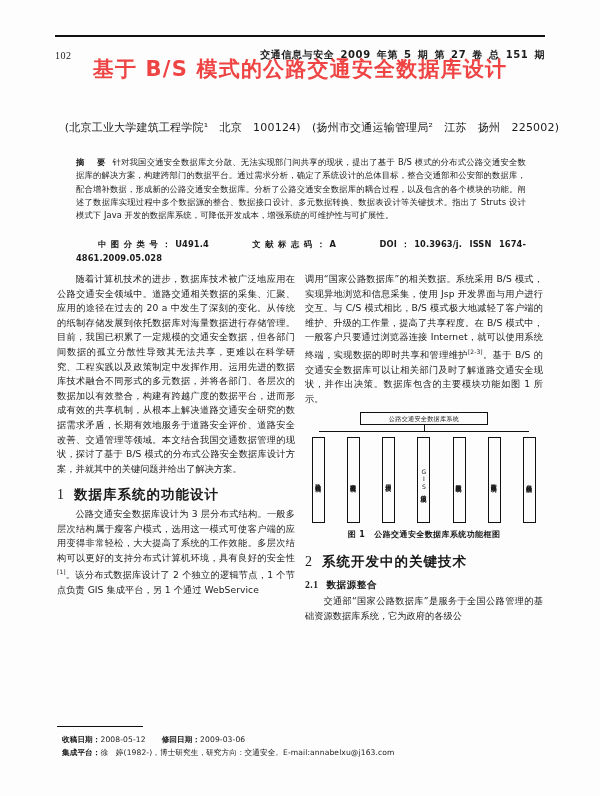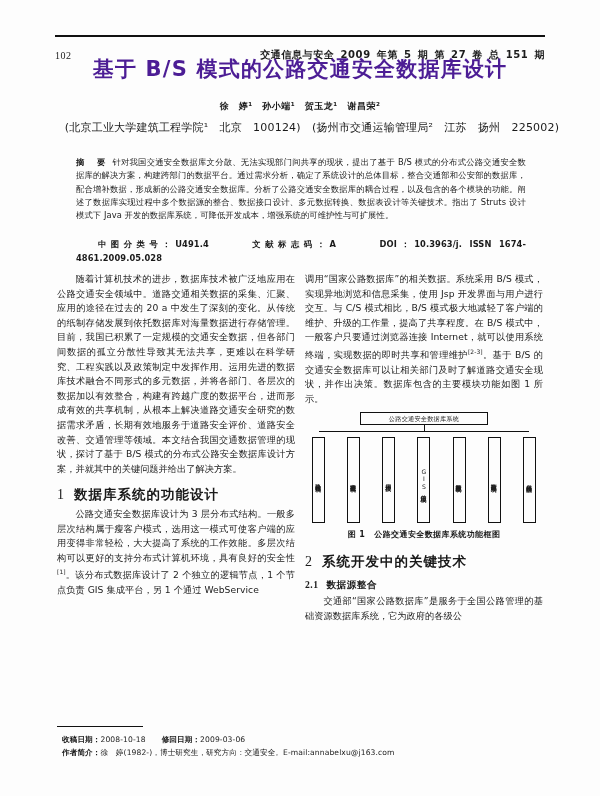--- a/index.html
+++ b/index.html
@@ -65,21 +65,21 @@
   .title {
     position: absolute;
     left: 0;
     top: 55px;
     width: 600px;
     text-align: center;
     font-family: "DejaVu Sans", sans-serif;
     font-weight: bold;
     font-size: 21px;
     letter-spacing: 1.2px;
-    color: #4c1d95;
+    color: #ef4444;
   }
   .authors {
     position: absolute;
     left: 0;
     top: 100px;
     width: 600px;
     text-align: center;
     font-family: "DejaVu Sans", sans-serif;
     font-size: 9px;
     font-weight: bold;
@@ -270,21 +270,20 @@
 
 <div class="page">
 
   <div class="runhead">
     <span class="folio">102</span>
     <span class="journal">交通信息与安全   2009 年第 5 期   第 27 卷   总 151 期</span>
   </div>
   <div class="rule-top"></div>
 
   <div class="title">基于 B/S 模式的公路交通安全数据库设计</div>
-  <div class="authors">徐　婷¹  孙小端¹  贺玉龙¹  谢昌荣²</div>
   <div class="affil">(北京工业大学建筑工程学院¹　北京　100124)　(扬州市交通运输管理局²　江苏　扬州　225002)</div>
 
   <div class="absblock">
     <p><span class="lbl">摘　要</span><span>针对我国交通安全数据库文分散、无法实现部门间共享的现状，提出了基于 B/S 模式的分布式公路交通安全数据库的解决方案，构建跨部门的数据平台。通过需求分析，确定了系统设计的总体目标，整合交通部和公安部的数据库，配合增补数据，形成新的公路交通安全数据库。分析了公路交通安全数据库的耦合过程，以及包含的各个模块的功能。阐述了数据库实现过程中多个数据源的整合、数据接口设计、多元数据转换、数据表设计等关键技术。指出了 Struts 设计模式下 Java 开发的数据库系统，可降低开发成本，增强系统的可维护性与可扩展性。</span></p>
     <p class="clsline">
       <span class="seg"><span>中图分类号</span>：<span>U491.4</span></span>
       <span class="seg"><span>文献标志码</span>：<span>A</span></span>
       <span class="seg dval"><span>DOI</span>：<span>10.3963/j. ISSN 1674-4861.2009.05.028</span></span>
     </p>
   </div>
@@ -326,20 +325,20 @@
     </h2>
     <h3 class="sub">
       <span class="num">2.1</span><span>数据源整合</span>
     </h3>
     <p>交通部“国家公路数据库”是服务于全国公路管理的基础资源数据库系统，它为政府的各级公</p>
   </div>
 
   <div class="fn-rule"></div>
   <div class="footnote">
     <div>
-      <span class="fl">收稿日期</span><span class="fl">：</span><span>2008-10-18</span><span class="gap"></span><span class="fl">修回日期</span><span class="fl">：</span><span>2009-03-06</span>
+      <span class="fl">收稿日期</span><span class="fl">：</span><span>2008-05-12</span><span class="gap"></span><span class="fl">修回日期</span><span class="fl">：</span><span>2009-03-06</span>
     </div>
     <div>
-      <span class="fl">作者简介</span><span class="fl">：</span><span>徐　婷(1982-)，博士研究生，研究方向：交通安全。E-mail:annabelxu@j163.com</span>
+      <span class="fl">集成平台</span><span class="fl">：</span><span>徐　婷(1982-)，博士研究生，研究方向：交通安全。E-mail:annabelxu@j163.com</span>
     </div>
   </div>
 
 </div>
 
 </body></html>

